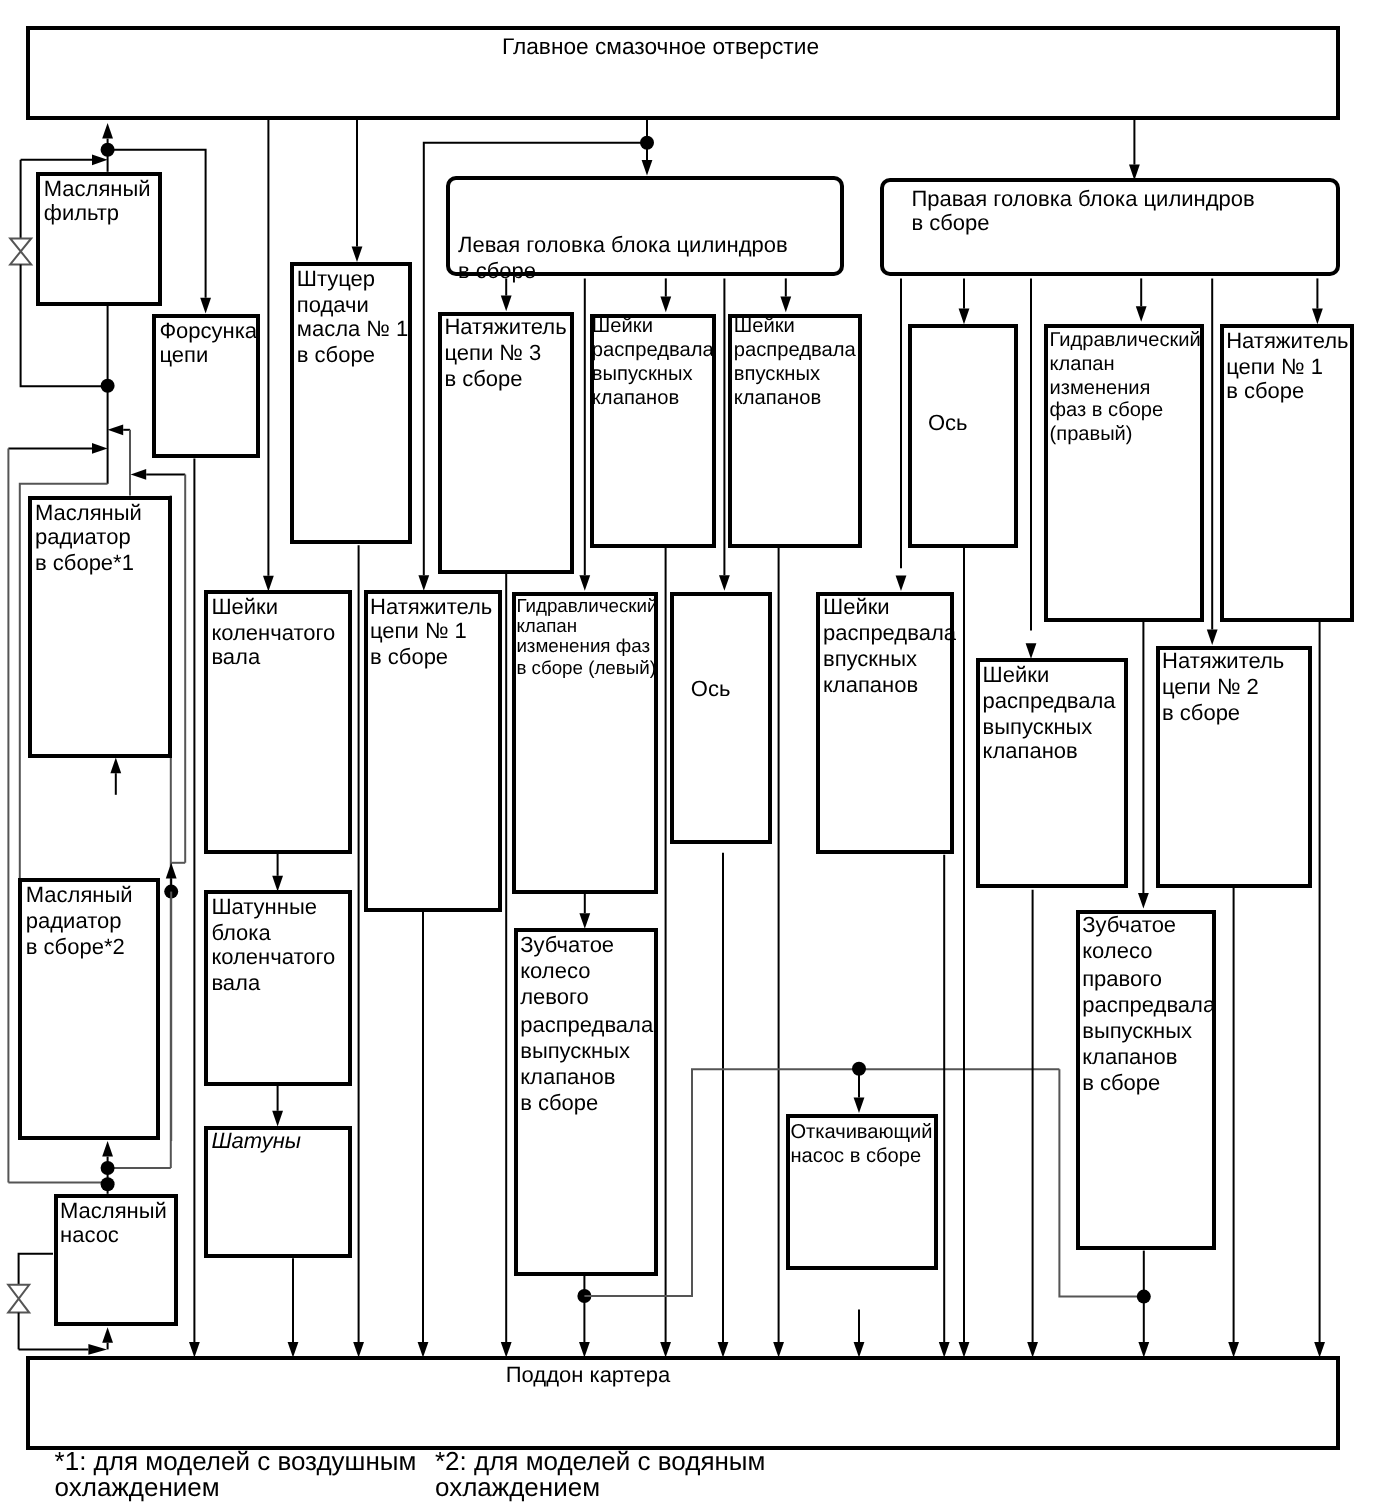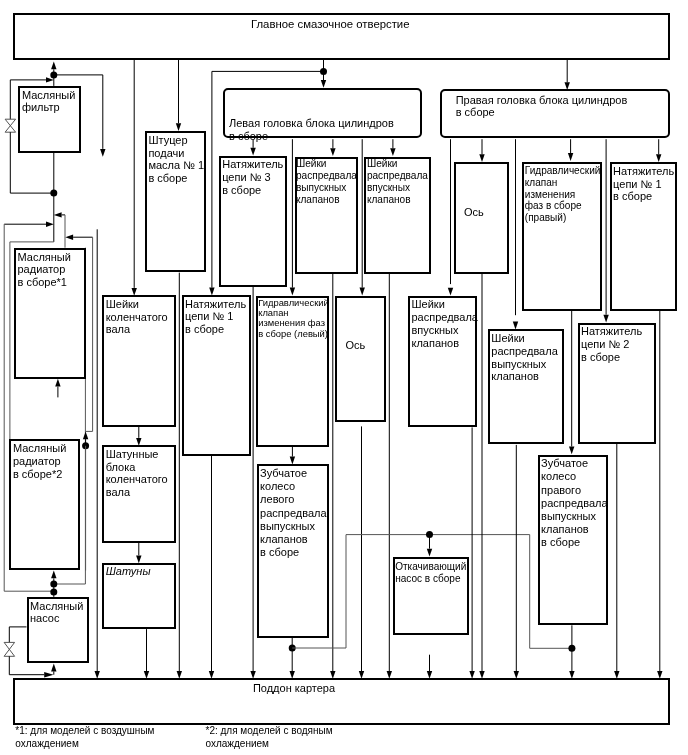--- a/index.html
+++ b/index.html
@@ -2,21 +2,21 @@
 <html><head>
 <meta charset="utf-8">
 <style>
 html,body{margin:0;padding:0;background:#fff;}
 body{width:688px;height:755px;font-family:"Liberation Sans",sans-serif;}
 #stage{position:relative;width:688px;height:755px;overflow:hidden;background:#fff;}
 .bx{position:absolute;box-sizing:border-box;border:2px solid #000;background:transparent;}
 .bx .t{position:absolute;left:1.5px;top:0.9px;white-space:pre;color:#000;}
 .rr{border-radius:5px;}
 svg.wl{position:absolute;left:0;top:0;width:688px;height:755px;}
-.fn{position:absolute;white-space:pre;color:#000;font-size:10px;line-height:12.2px;}
+.fn{position:absolute;white-space:pre;color:#000;font-size:13px;line-height:12.2px;margin-left:12px;}
 </style>
 </head>
 <body>
 
 <div id="stage">
 <svg class="wl" viewBox="0 0 688 755" width="688" height="755">
 <path d="M 53.8 74.9 L 53.8 69.3" fill="none" stroke="#000" stroke-width="1.0"></path>
 <path d="M 51.099999999999994 69.3 L 56.5 69.3 L 53.8 61.5 Z" fill="#000"></path>
 <path d="M 53.8 74.9 L 53.8 85.9" fill="none" stroke="#000" stroke-width="1.0"></path>
 <circle cx="53.8" cy="74.9" r="3.5" fill="#000"></circle>
@@ -142,20 +142,24 @@
 <path d="M 569.1999999999999 671.0 L 574.6 671.0 L 571.9 678.8 Z" fill="#000"></path>
 <circle cx="571.9" cy="648.3" r="3.5" fill="#000"></circle>
 </svg>
 <div class="bx" style="left:12.5px;top:12.8px;width:657px;height:47.0px;">
       <span class="t" style="font-size:11.35px;line-height:12.7px;left:236.5px;top:3.3px;">Главное смазочное отверстие</span>
     </div>
 <div class="bx" style="left:18.4px;top:85.9px;width:63px;height:66.8px;">
       <span class="t" style="font-size:11px;line-height:12.7px;">Масляный
 фильтр</span>
     </div>
+<div class="bx" style="left:76.2px;top:156.7px;width:53.5px;height:72.6px;">
+      <span class="t" style="font-size:11px;line-height:12.7px;">Форсунка
+цепи</span>
+    </div>
 <div class="bx" style="left:14.0px;top:247.7px;width:71.5px;height:131.1px;">
       <span class="t" style="font-size:11px;line-height:12.7px;">Масляный
 радиатор
 в сборе*1</span>
     </div>
 <div class="bx" style="left:9.4px;top:439.4px;width:70.3px;height:131.1px;">
       <span class="t" style="font-size:11px;line-height:12.7px;">Масляный
 радиатор
 в сборе*2</span>
     </div>

